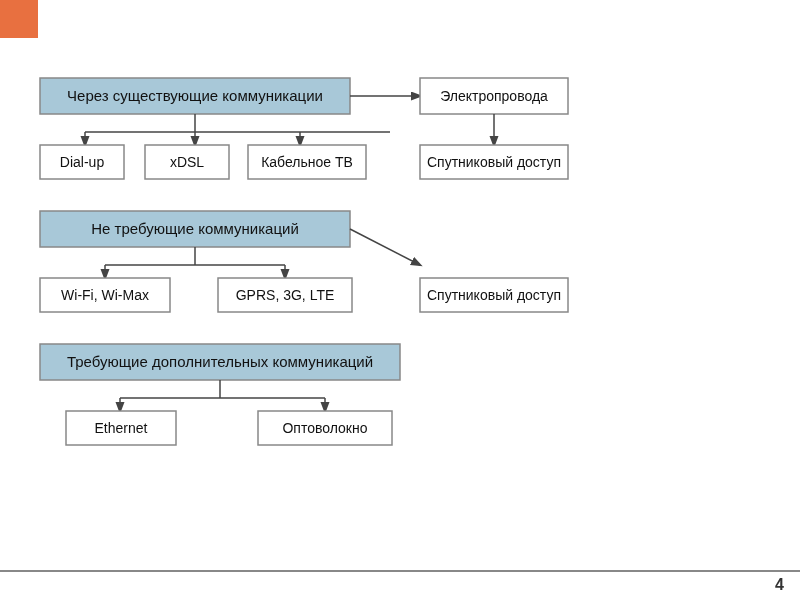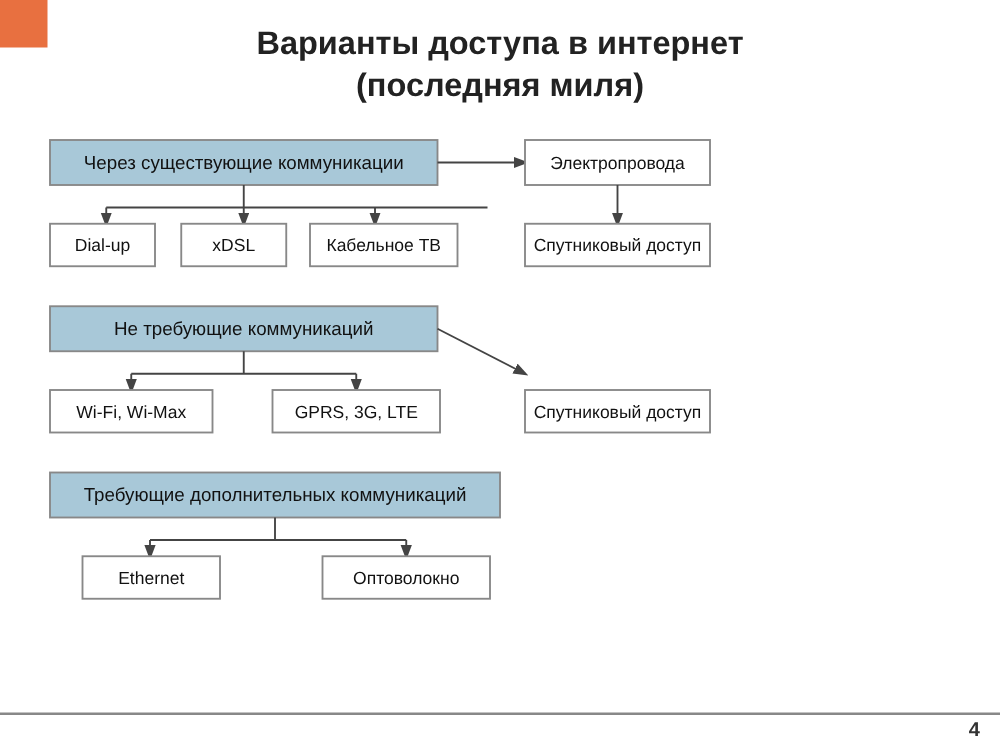--- a/index.html
+++ b/index.html
@@ -55,22 +55,21 @@
       height: 2px;
       background: #888;
     }
   </style>
 </head>
 <body>
 
 <div class="orange-corner"></div>
 
 <div class="page-title">
-  <span>Варианты доступа в интернет</span><br>
-  <span>(последняя миля)</span>
+  <br>
 </div>
 
 <div class="main-content">
 
   <div class="section">
     <svg width="740" height="115" style="display:block; overflow:visible;">
 
       <rect x="10" y="8" width="310" height="36" fill="#a8c8d8" stroke="#888" stroke-width="1.5"></rect>
       <text x="165" y="31" text-anchor="middle" font-size="15" fill="#111" font-family="Arial">
         <tspan>Через существующие коммуникации</tspan>

